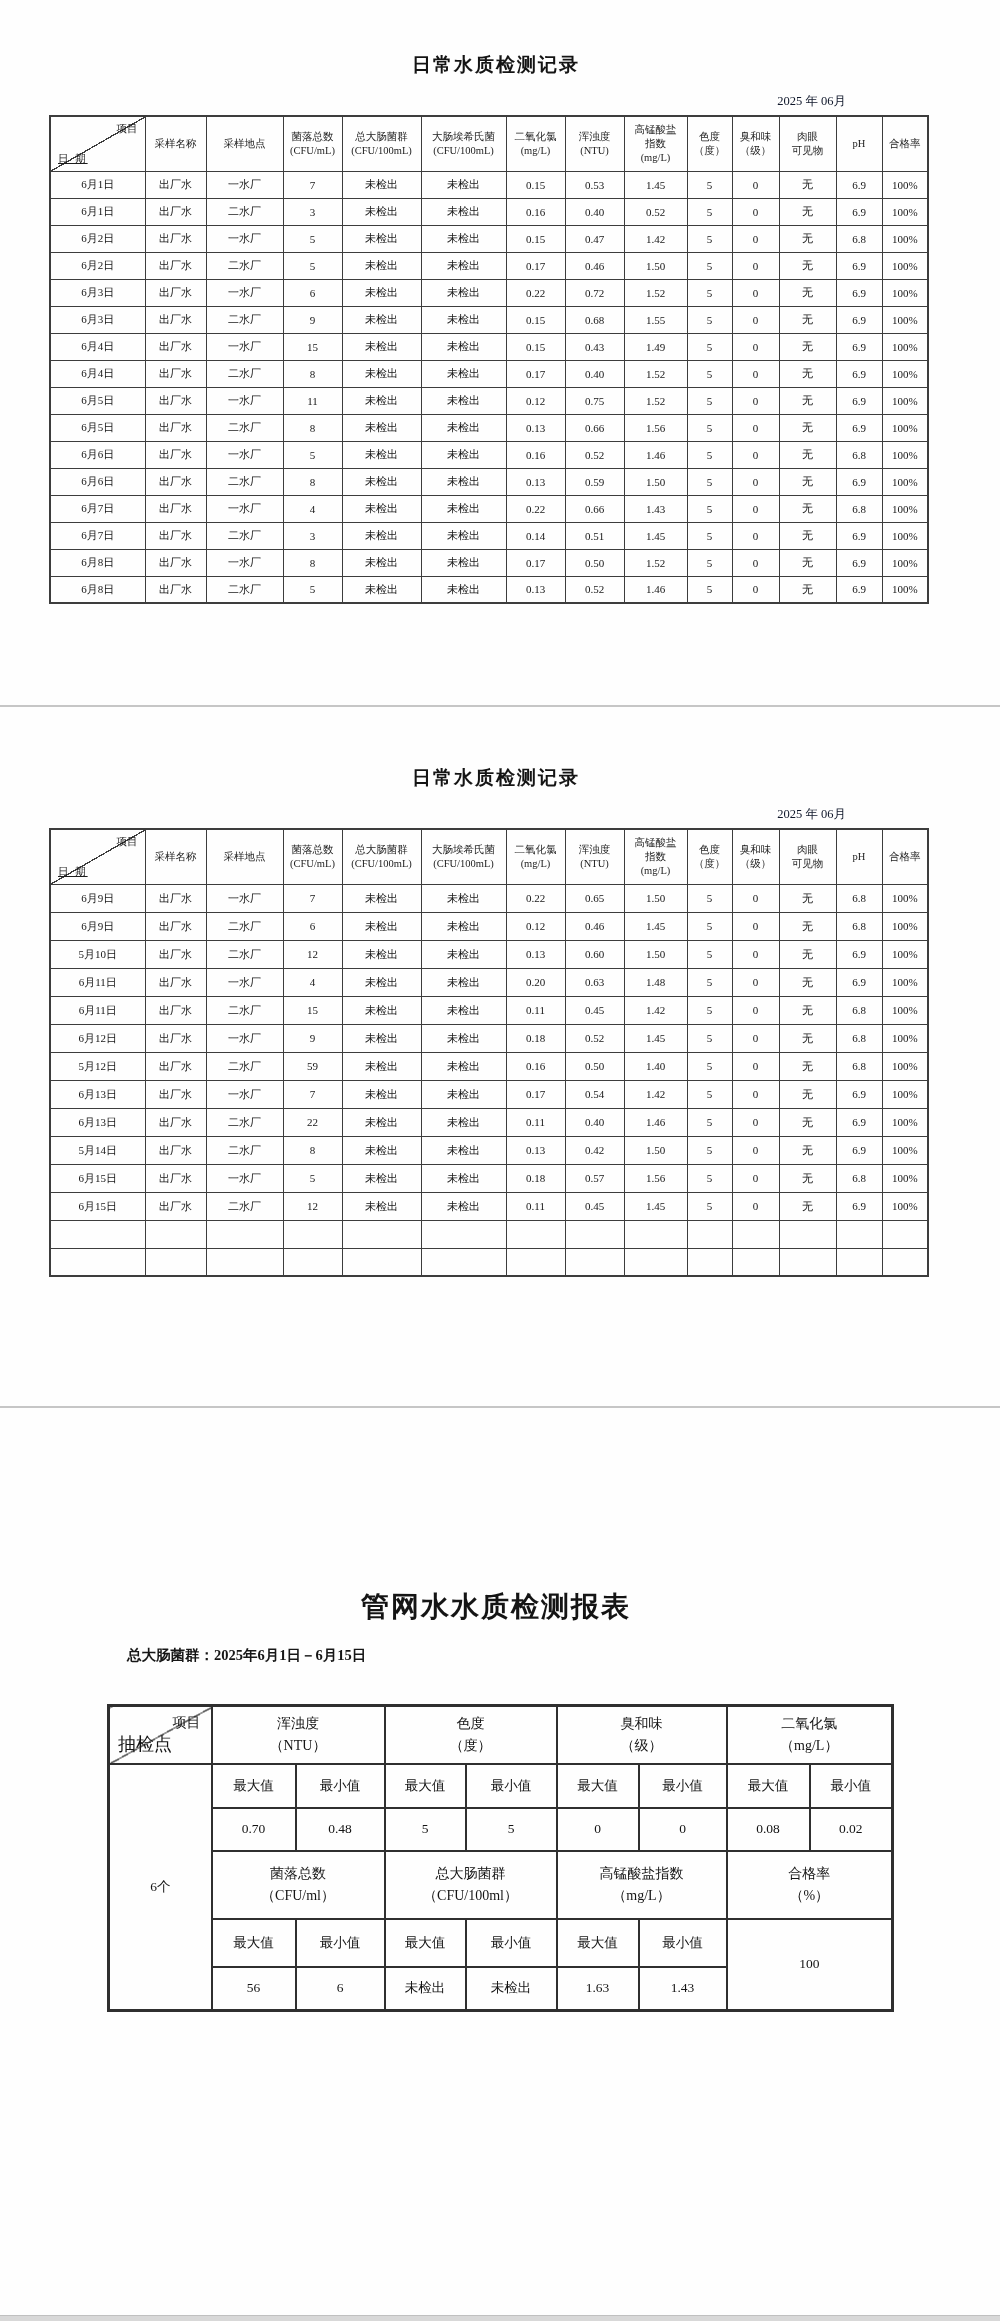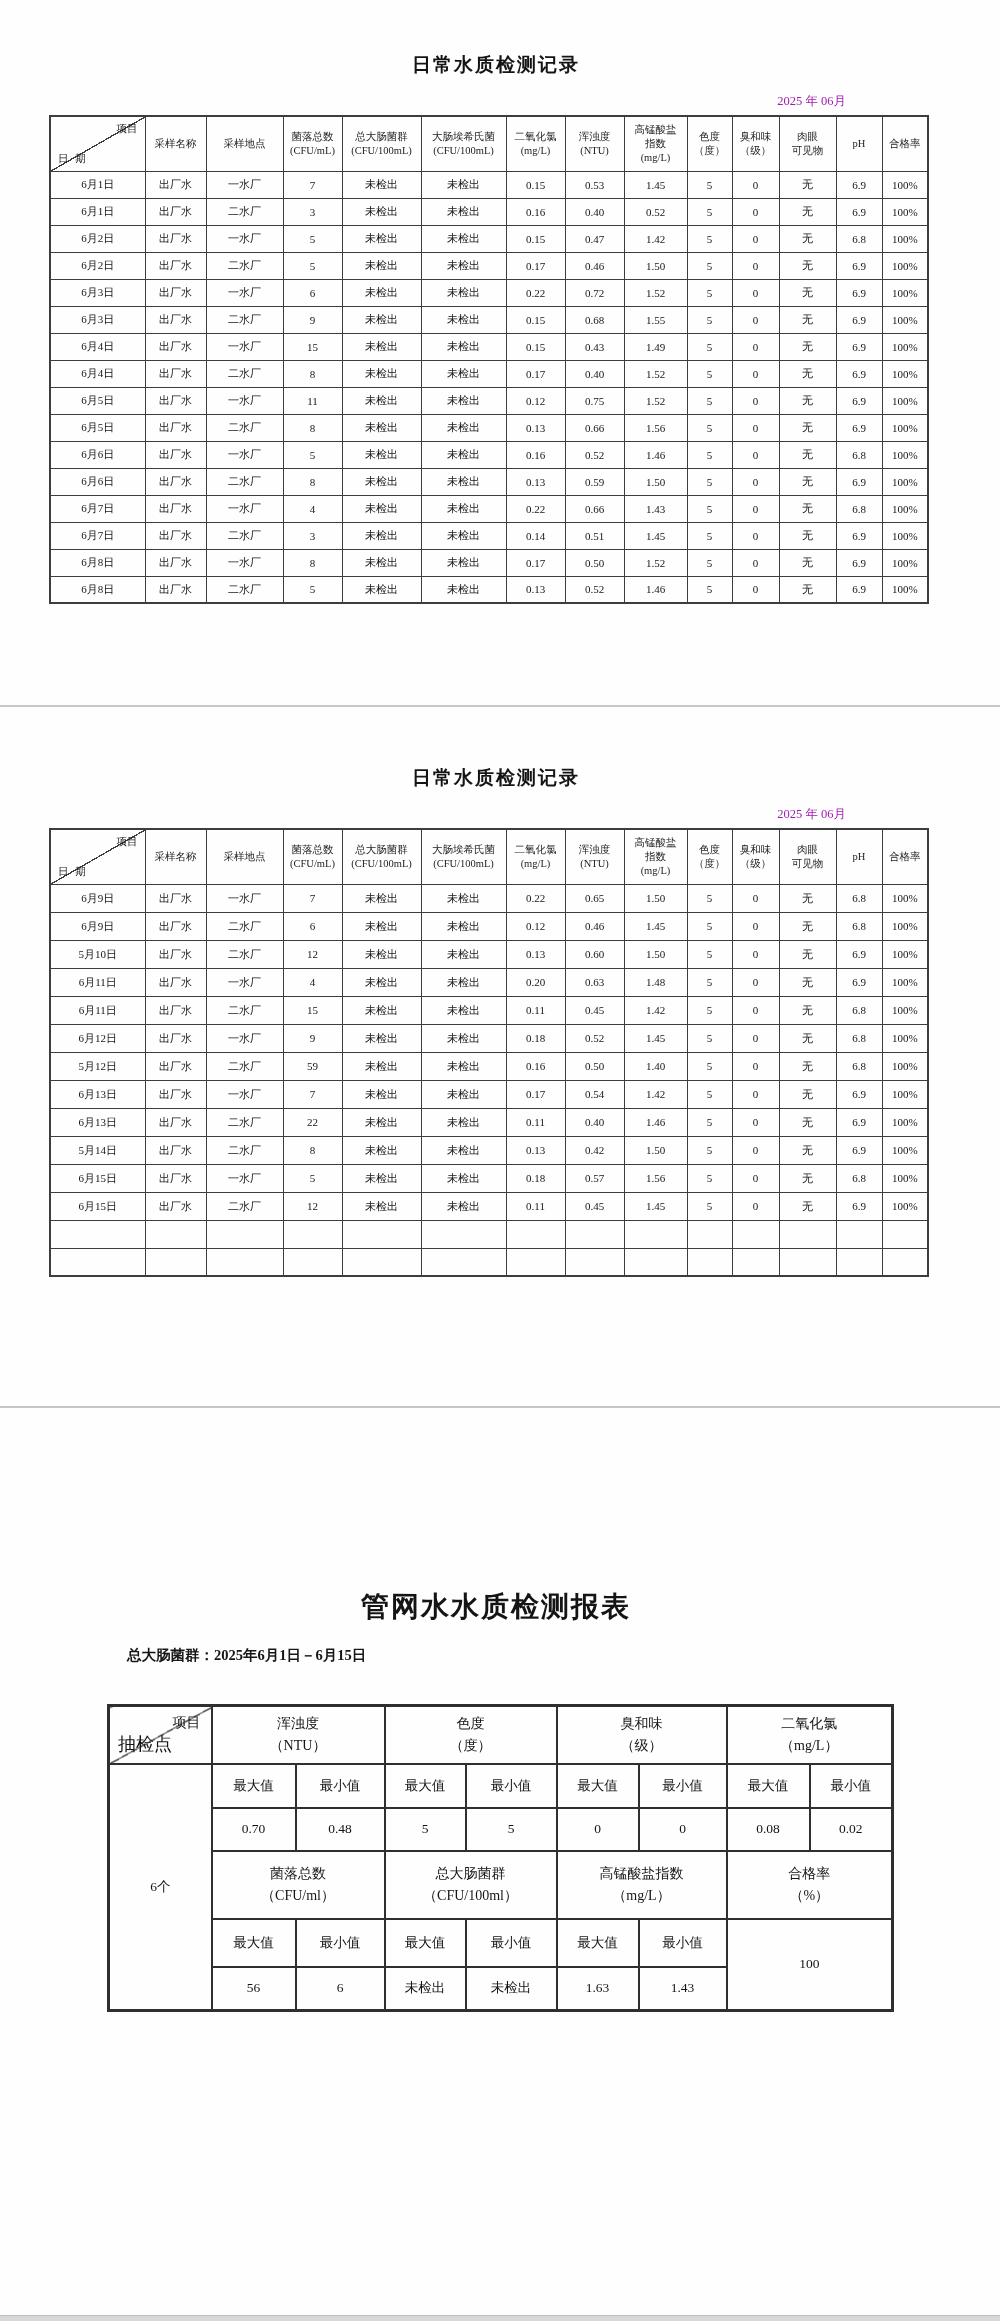--- a/index.html
+++ b/index.html
@@ -3,38 +3,38 @@
 <meta charset="utf-8">
 <style>
   html,body { margin:0; padding:0; background:#ffffff; }
   body { font-family:"Liberation Serif","DejaVu Serif",serif; color:#1b1b1b; }
   .page { position:relative; width:1000px; height:2321px; background:#fefefe; overflow:hidden; }
 
   
   .sec { position:absolute; left:0; width:992px; }
   .sec h1 { margin:0; text-align:center; font-size:19px; font-weight:bold; letter-spacing:2px; color:#141414; }
   .date-line { width:877px; margin:15px 0 5px 49px; padding-right:80px; box-sizing:border-box;
-               text-align:right; font-size:12.5px; color:#a21caf; }
+               text-align:right; font-size:12.5px; color:#0f172a; }
 
   
   table.daily { border-collapse:collapse; table-layout:fixed; margin-left:49px; width:877px;
                 border:2px solid #3d3d3d; }
   table.daily th, table.daily td { border:1px solid #3d3d3d; text-align:center; vertical-align:middle;
                 padding:0; overflow:hidden; }
   table.daily thead tr { height:55px; }
   table.daily th { font-weight:normal; font-size:10.5px; line-height:1.3; white-space:pre-line; color:#1d1d1d; }
   table.daily td { font-size:11px; color:#161616; }
   table.daily tbody tr { height:27px; }
   #table2 tbody tr { height:28px;padding-left:32px; }
 
   
   th.corner { position:relative;
     background:linear-gradient(to bottom right, transparent 49.3%, #3d3d3d 49.3%, #3d3d3d 50.7%, transparent 50.7%); }
   th.corner .c-top { position:absolute; top:5px; right:7px; font-size:10.5px; }
-  th.corner .c-bottom { position:absolute; bottom:5px; left:7px; font-size:10.5px; letter-spacing:2px; }
+  th.corner .c-bottom { position:absolute; bottom:5px; left:7px; font-size:10.5px; letter-spacing:2px;text-decoration:underline; }
 
   
   .page-sep { position:absolute; left:0; width:1000px; height:0; border-top:2px solid #c6c6c6; }
 
   
   #sec3 h1 { font-size:28px; letter-spacing:2px; }
   .report-date { margin:20px 0 0 127px; font-size:14.5px; font-weight:bold; color:#161616; }
   table.report { border-collapse:collapse; table-layout:fixed; margin:39px 0 0 107px; width:784px;
                  border:3px solid #2f2f2f; }
   table.report td { border:2px solid #2f2f2f; text-align:center; vertical-align:middle; padding:0;

